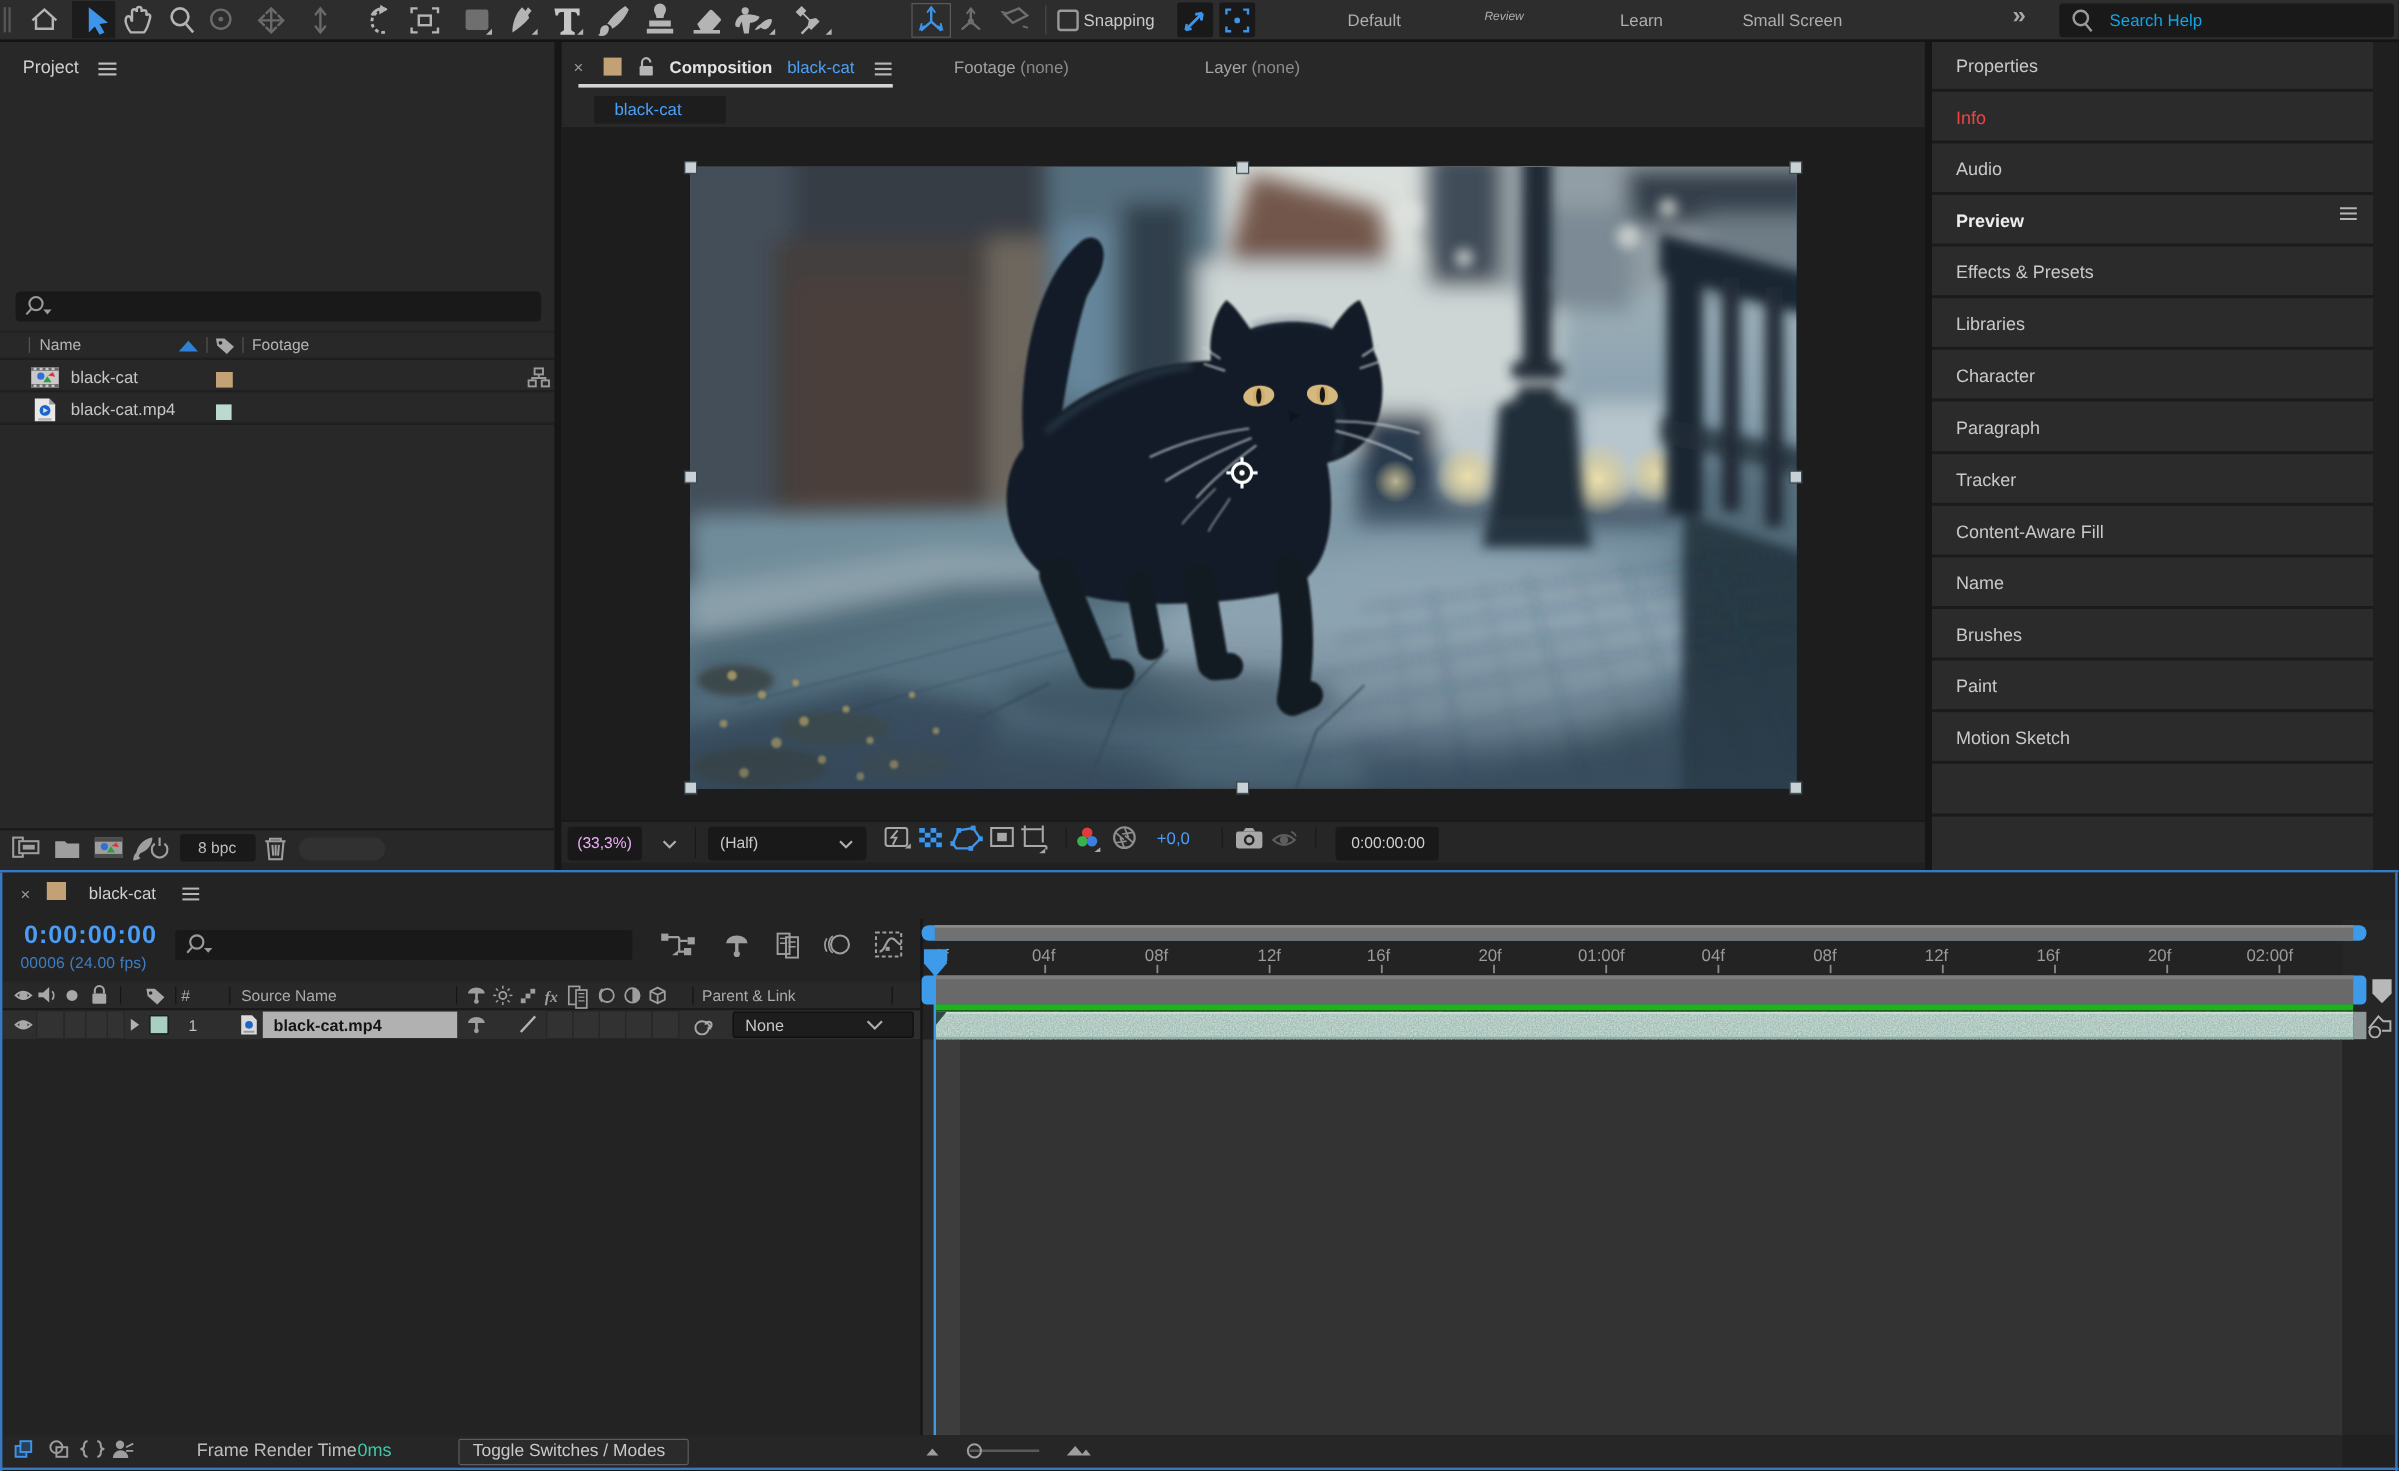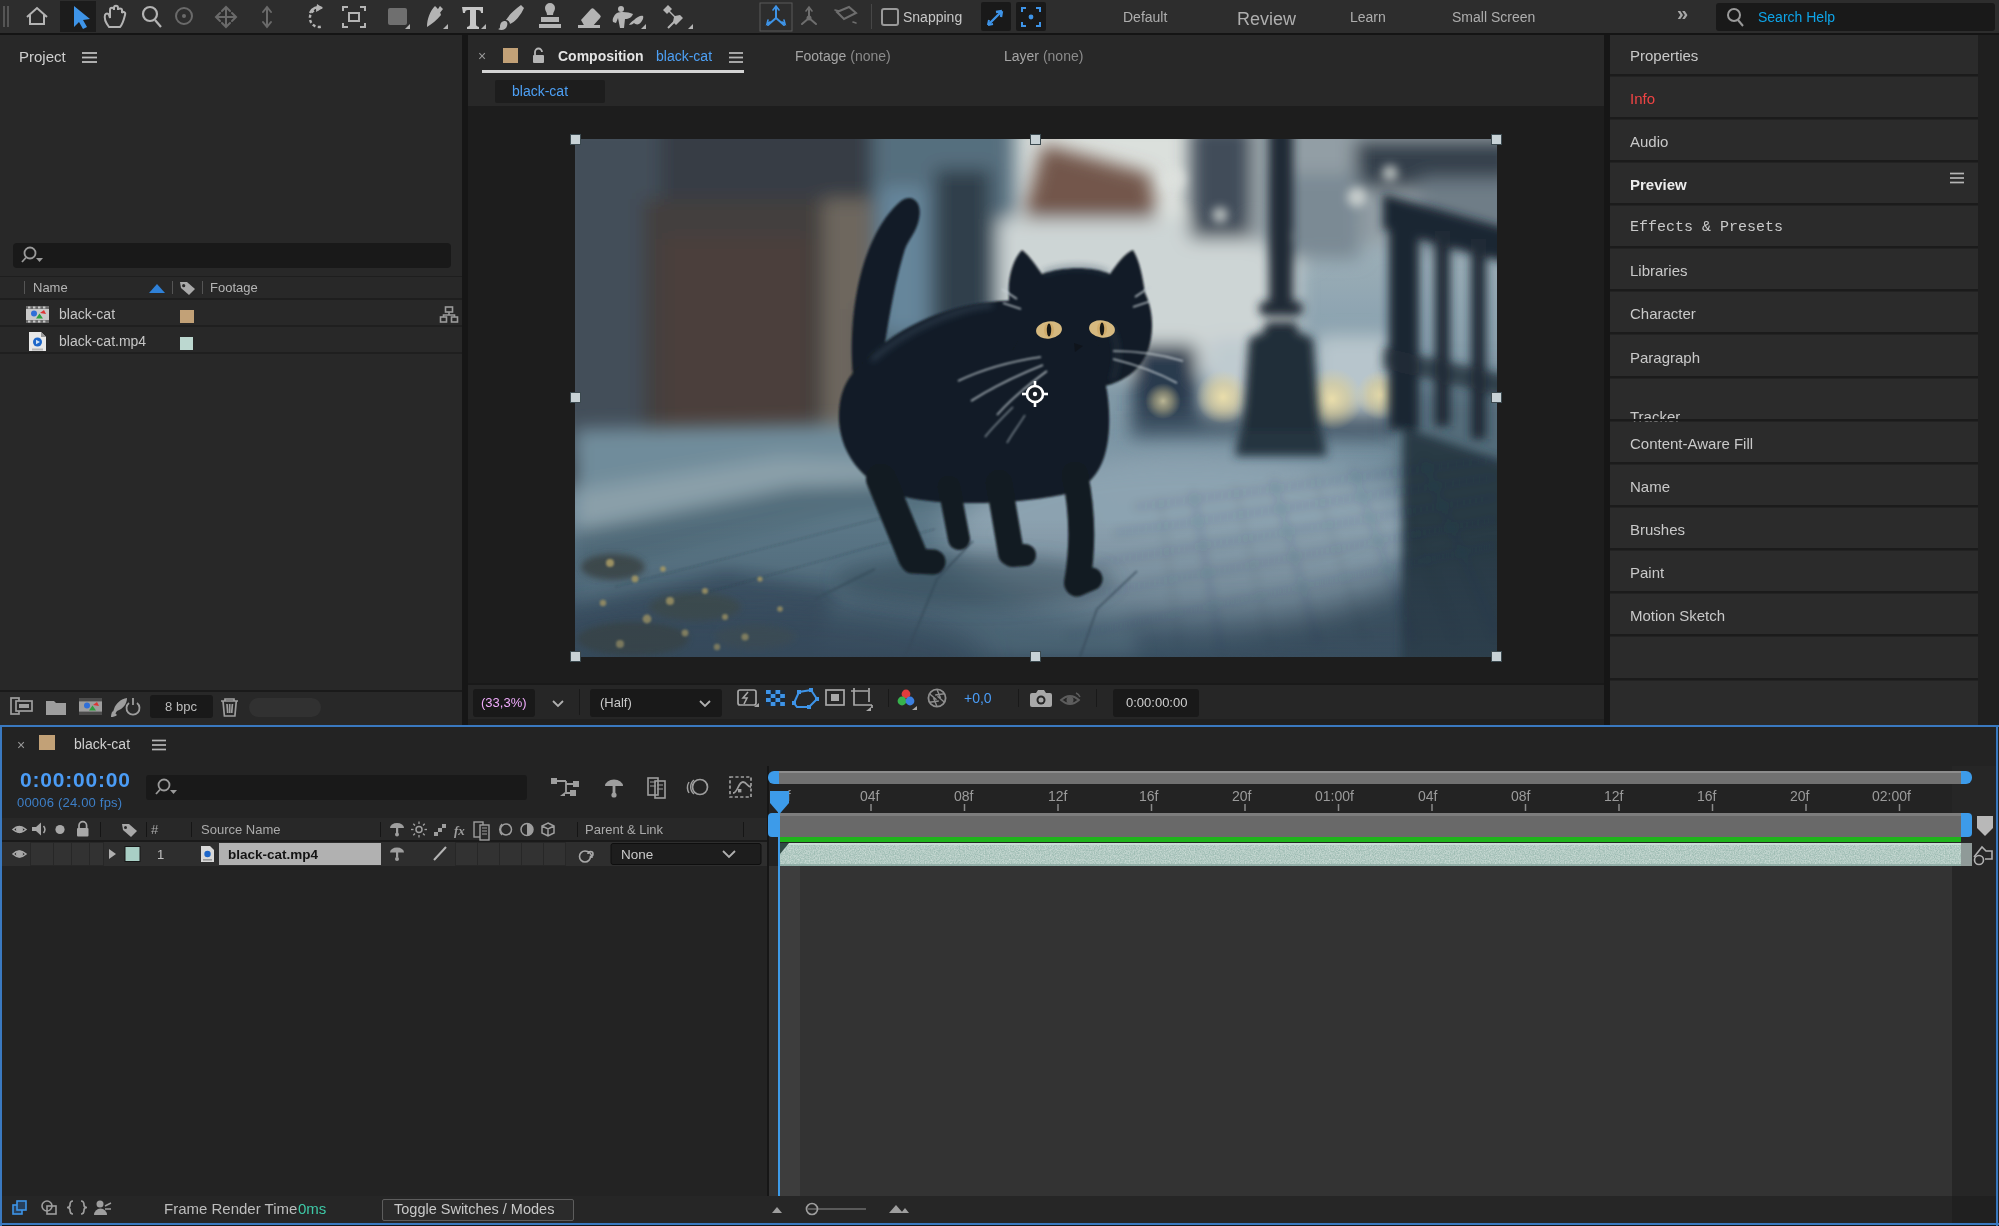--- a/index.html
+++ b/index.html
@@ -126,21 +126,21 @@
       <path d="M988 25 l5 -1 M988 25 l1 -5" stroke-width="2"></path>
     </g>
   <rect x="1016" y="2" width="30" height="29" rx="2" fill="#191919"></rect>
   <g stroke="#3e94e8" stroke-width="2" fill="none">
     <path d="M1022 12 v-4 h4 M1036 8 h4 v4 M1040 22 v4 h-4 M1026 26 h-4 v-4"></path>
     <circle cx="1031" cy="17" r="2.4" fill="#3e94e8" stroke="none"></circle>
   </g>
 </svg>
 <div class="txt" style="left:903px;top:9px;font-size:14px;color:#c8c8c8;">Snapping</div>
 <div class="txt" style="left:1123px;top:9px;font-size:14px;color:#aeaeae;">Default</div>
-<div class="txt" style="left:1237px;top:9px;font-size:18px;color:#aeaeae;">Review</div>
+<div class="txt" style="left:1237px;top:9px;font-size:10px;color:#aeaeae;font-style:italic;">Review</div>
 <div class="txt" style="left:1350px;top:9px;font-size:14px;color:#aeaeae;">Learn</div>
 <div class="txt" style="left:1452px;top:9px;font-size:14px;color:#aeaeae;">Small Screen</div>
 <div class="txt" style="left:1677px;top:2px;font-size:20px;font-weight:bold;color:#a8a8a8;">»</div>
 <div class="abs" style="left:1716px;top:3px;width:279px;height:28px;background:#191919;border-radius:3px;"></div>
 <svg width="30" height="28" style="left:1720px;top:3px;">
     <circle cx="14" cy="12" r="6" fill="none" stroke="#9a9a9a" stroke-width="2"></circle>
     <line x1="18" y1="17" x2="23" y2="23" stroke="#9a9a9a" stroke-width="2"></line>
   </svg>
 <div class="txt" style="left:1758px;top:9px;font-size:14px;color:#0ea5e9;">Search Help</div>
 
@@ -614,25 +614,25 @@
 <div class="abs" style="left:1113px;top:689px;width:86px;height:28px;background:#191919;border-radius:3px;"></div>
 <div class="txt" style="left:1126px;top:695px;font-size:13px;color:#cfcfcf;">0:00:00:00</div>
 
 <div class="abs" id="sidebar" style="left:1610px;top:35px;width:368px;height:692px;background:#2b2b2b;"></div>
 <div class="abs" style="left:1978px;top:35px;width:21px;height:692px;background:#1f1f1f;"></div>
 <div id="sidebar-content">
 <div class="txt" style="left:1630px;top:47px;font-size:15px;color:#c9c9c9;">Properties</div>
 <div class="txt" style="left:1630px;top:90px;font-size:15px;color:#ef4444;">Info</div>
 <div class="txt" style="left:1630px;top:133px;font-size:15px;color:#c9c9c9;">Audio</div>
 <div class="txt" style="left:1630px;top:176px;font-size:15px;font-weight:bold;color:#ededed;">Preview</div>
-<div class="txt" style="left:1630px;top:219px;font-size:15px;color:#c9c9c9;font-family:Liberation Mono, monospace;">Effects &amp; Presets</div>
+<div class="txt" style="left:1630px;top:219px;font-size:15px;color:#c9c9c9;">Effects &amp; Presets</div>
 <div class="txt" style="left:1630px;top:262px;font-size:15px;color:#c9c9c9;">Libraries</div>
 <div class="txt" style="left:1630px;top:305px;font-size:15px;color:#c9c9c9;">Character</div>
 <div class="txt" style="left:1630px;top:349px;font-size:15px;color:#c9c9c9;">Paragraph</div>
-<div class="txt" style="left:1630px;top:408px;font-size:15px;color:#c9c9c9;">Tracker</div>
+<div class="txt" style="left:1630px;top:392px;font-size:15px;color:#c9c9c9;">Tracker</div>
 <div class="txt" style="left:1630px;top:435px;font-size:15px;color:#c9c9c9;">Content-Aware Fill</div>
 <div class="txt" style="left:1630px;top:478px;font-size:15px;color:#c9c9c9;">Name</div>
 <div class="txt" style="left:1630px;top:521px;font-size:15px;color:#c9c9c9;">Brushes</div>
 <div class="txt" style="left:1630px;top:564px;font-size:15px;color:#c9c9c9;">Paint</div>
 <div class="txt" style="left:1630px;top:607px;font-size:15px;color:#c9c9c9;">Motion Sketch</div>
 <svg width="16" height="13" style="left:1950px;top:172px;">
       <g stroke="#b5b5b5" stroke-width="1.7">
         <line x1="0" y1="1.5" x2="14" y2="1.5"></line>
         <line x1="0" y1="6" x2="14" y2="6"></line>
         <line x1="0" y1="10.5" x2="14" y2="10.5"></line>

